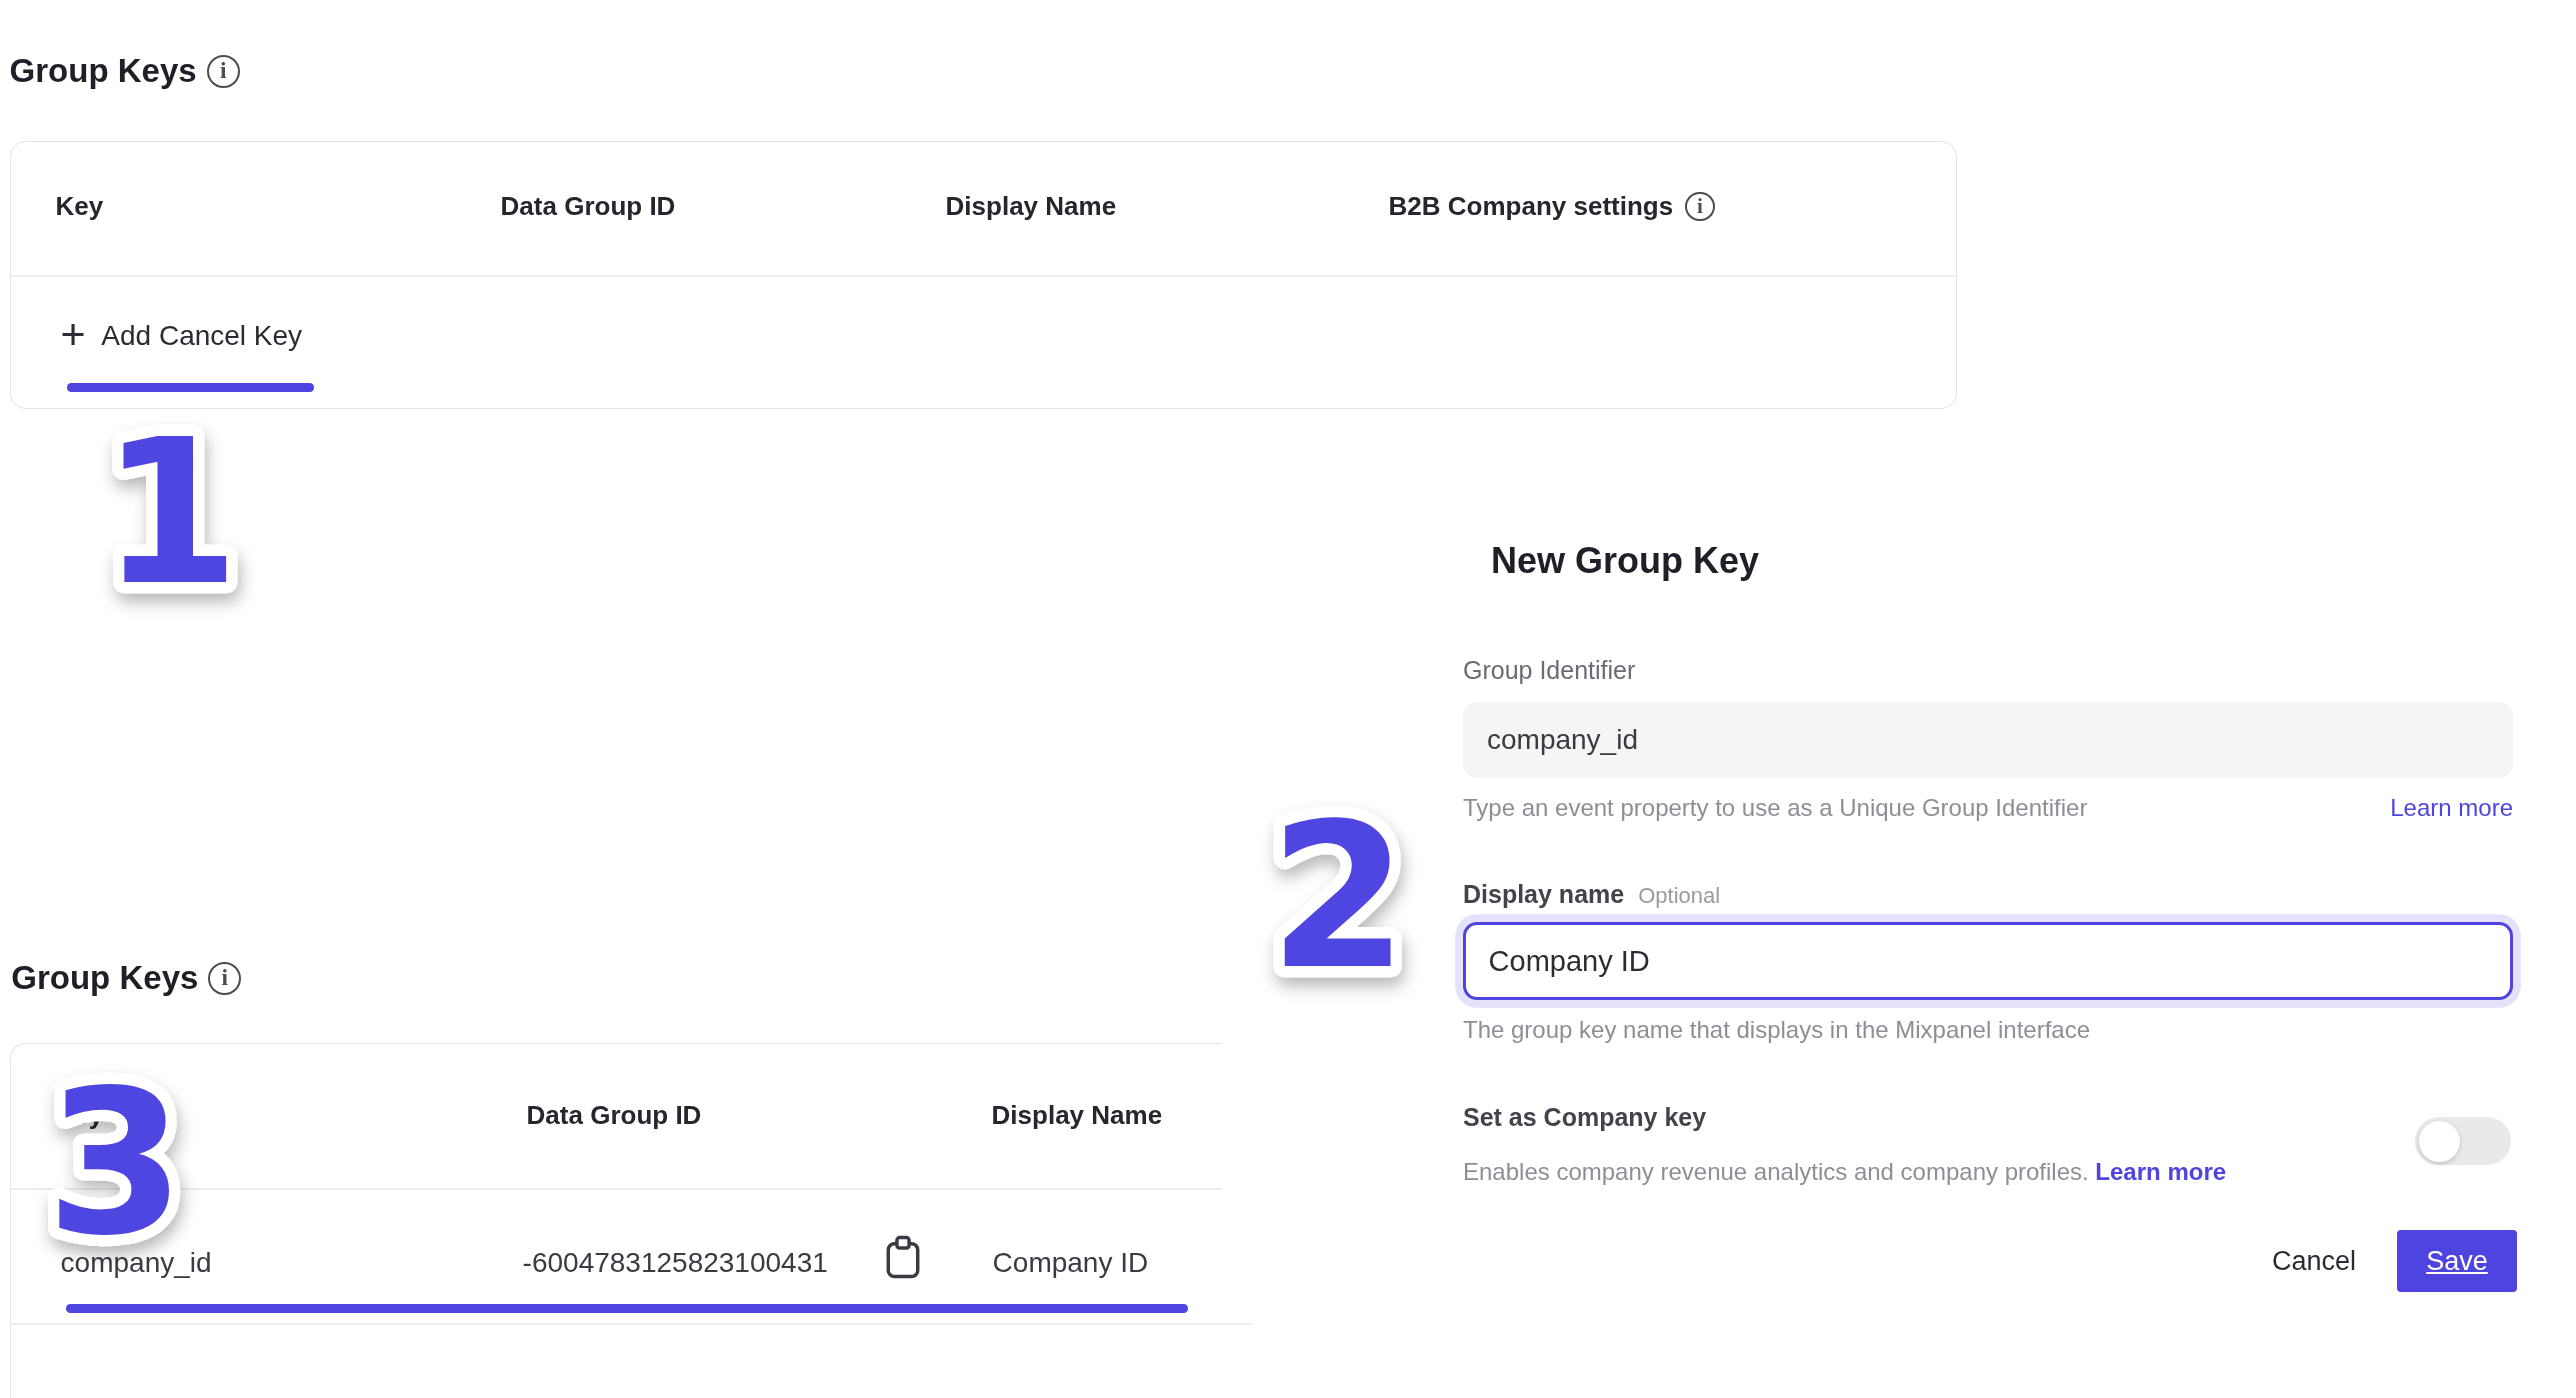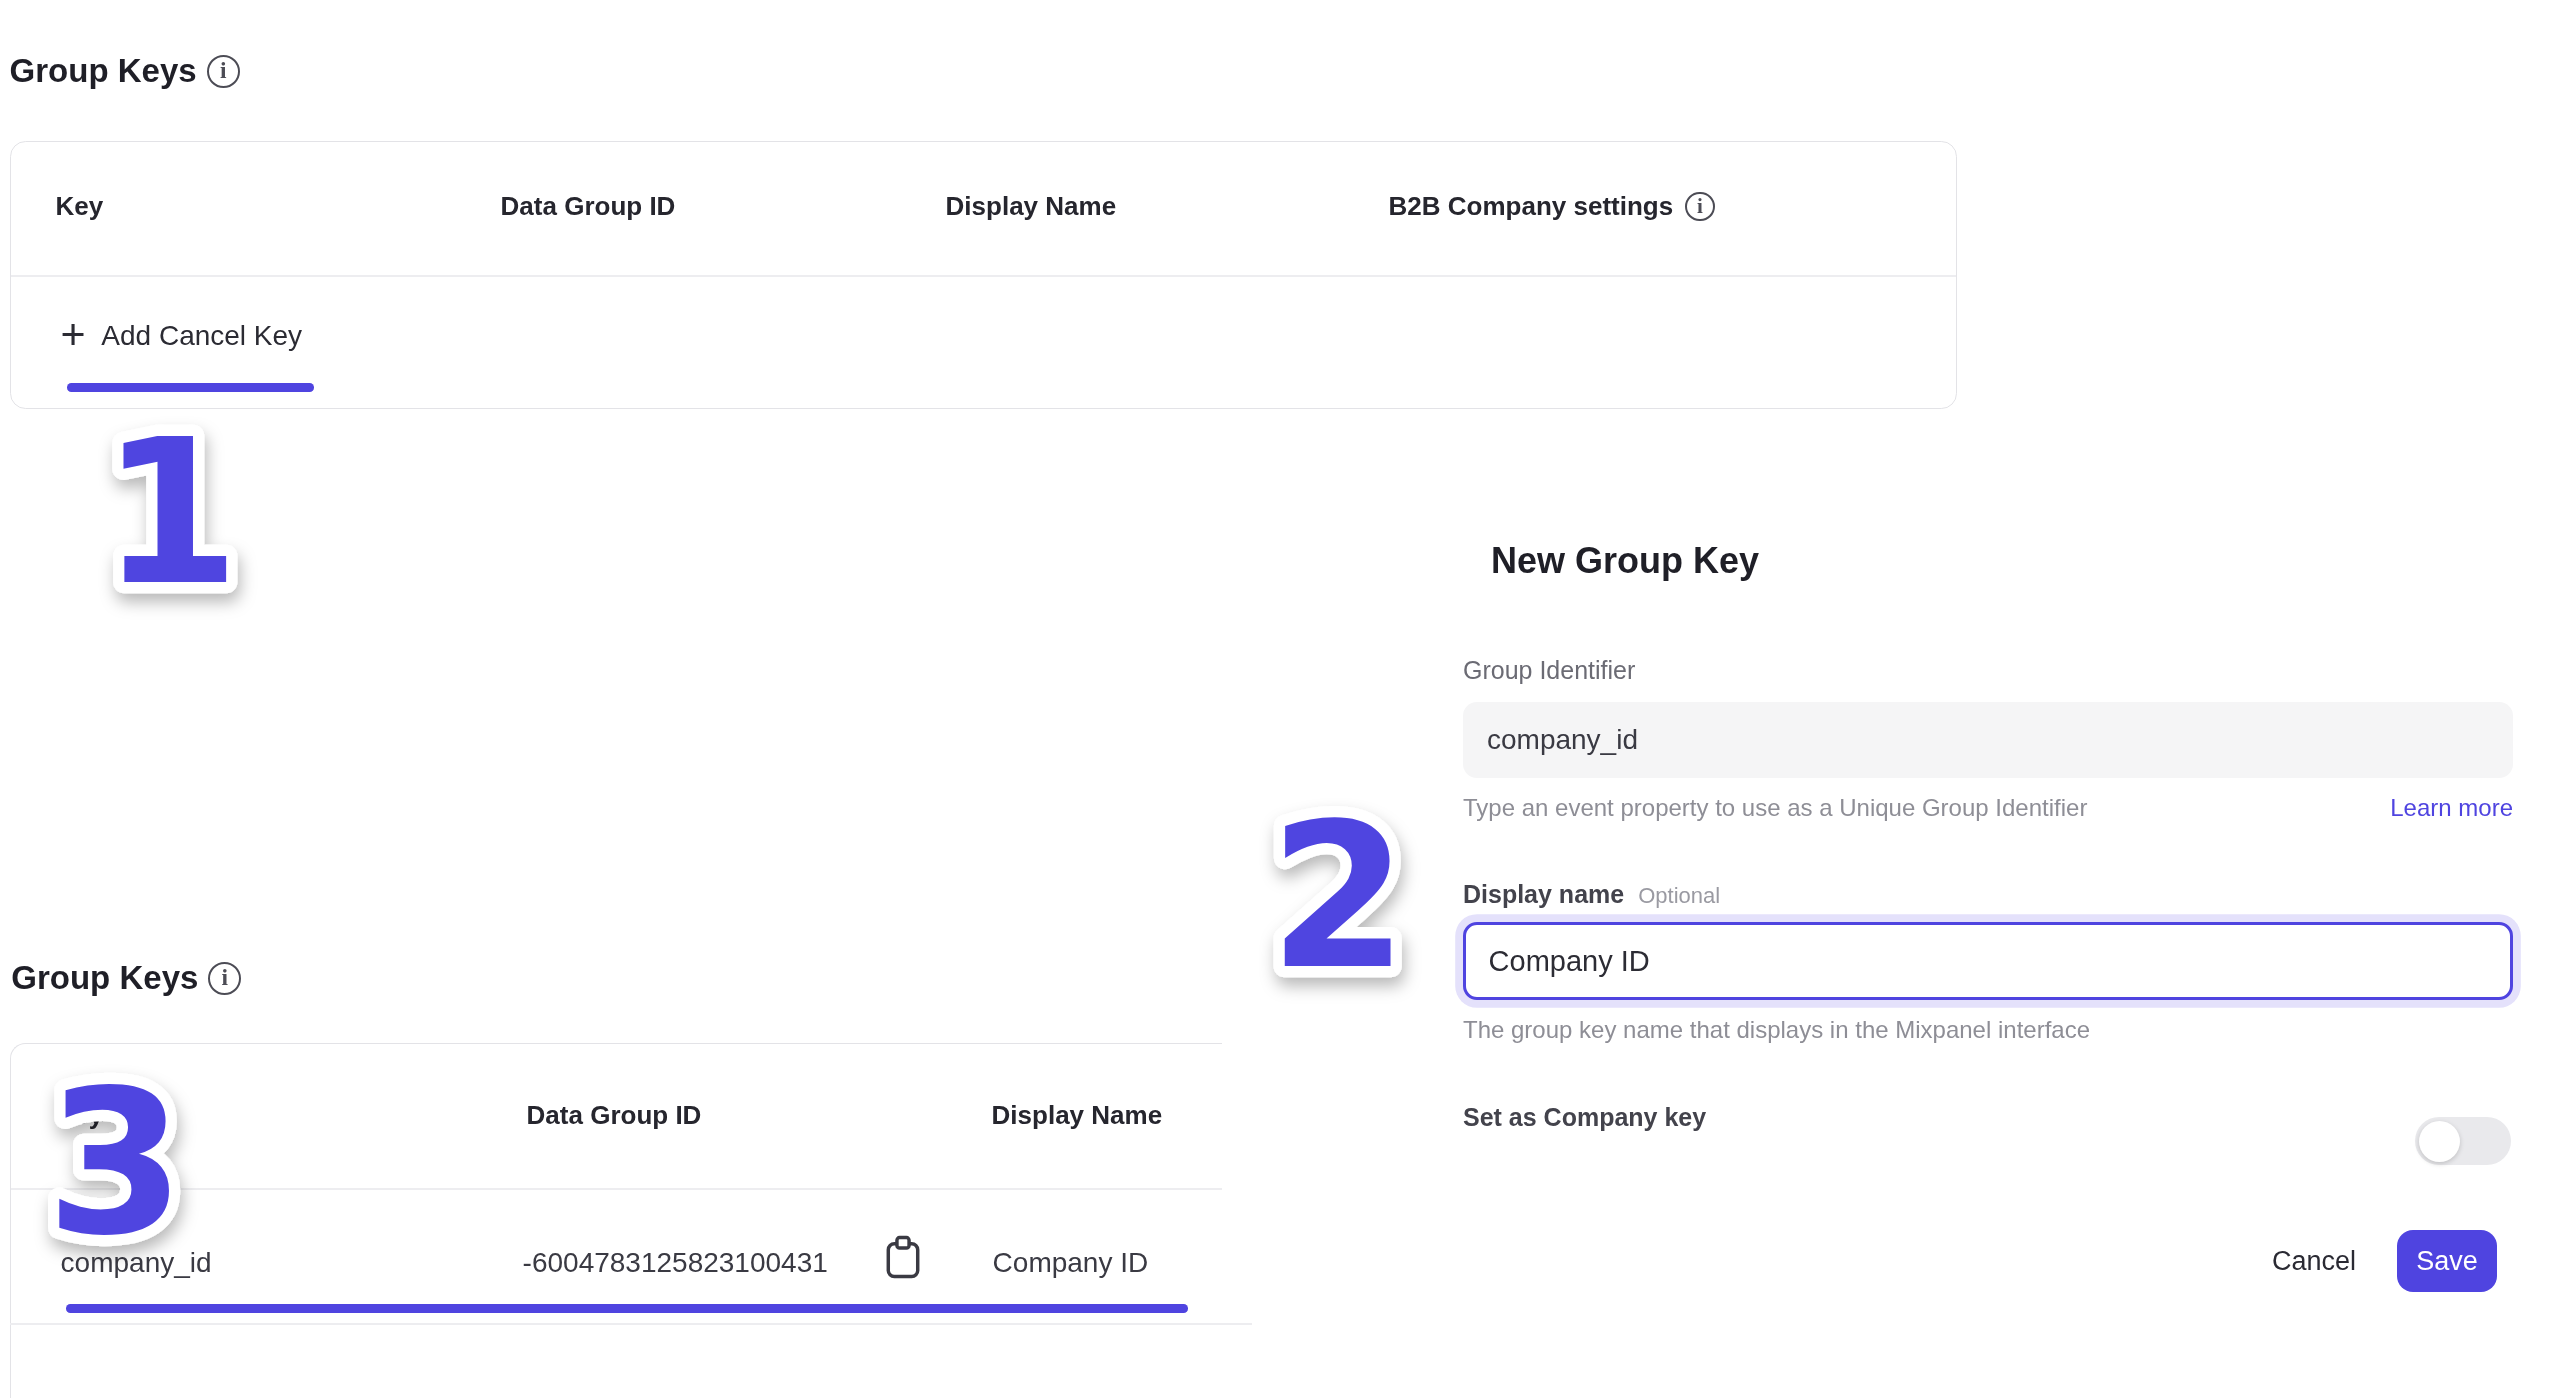--- a/index.html
+++ b/index.html
@@ -72,24 +72,24 @@
 
   #ck-label { position:absolute; top:563px; left:0; font-size:25px; font-weight:700; color:#43434c; }
 
   #toggle { position:absolute; top:577px; right:1.7px; width:96px; height:48px; border-radius:24px;
     background:#e9e9ec; cursor:pointer; }
   #toggle .knob { position:absolute; left:3.5px; top:3.5px; width:41px; height:41px; border-radius:50%;
     background:#ffffff; box-shadow:0 1.7px 5.2px rgba(0,0,0,0.18); }
 
   #cancel-button { position:absolute; top:705px; left:803px; font-size:27px; font-weight:500;
     color:#2a2a33; background:none; border:none; cursor:pointer; font-family:"Liberation Sans",sans-serif; }
-  #save-button { position:absolute; top:690px; left:934px; width:100px; height:62px;
-    background:#4f44e0; color:#ffffff; border:none; border-radius:16px;
+  #save-button { position:absolute; top:690px; left:934px; width:120px; height:62px;
+    background:#4f44e0; color:#ffffff; border:none; border-radius:4px;
     font-size:27px; font-weight:500; cursor:pointer; font-family:"Liberation Sans",sans-serif;
-    display:flex; align-items:center; justify-content:center; }
+    display:flex; align-items:center; justify-content:center;text-decoration:underline; }
 
   
   #card-bottom .th { top:56px; }
   #card-bottom .td { top:203px; }
 
   
   .copy-icon { position:absolute; left:872px; top:191px; cursor:pointer; }
 
   
   .step-num { position:absolute; z-index:50; pointer-events:none; }
@@ -156,20 +156,26 @@
   </div>
   <input class="text-input" id="dn-input" type="text" value="Company ID" style="">
   <div class="helper-row" id="dn-helper">
     <span>The group key name that displays in the Mixpanel interface</span>
   </div>
 
   <div id="ck-label">Set as Company key</div>
   <div id="toggle">
     <div class="knob"></div>
   </div>
+  <div class="helper-row" id="ck-helper">
+    <span>
+      <span>Enables company revenue analytics and company profiles.</span>
+      <span class="learn-inline">Learn more</span>
+    </span>
+  </div>
 
   <button id="cancel-button">Cancel</button>
   <button id="save-button">Save</button>
 </div>
 
 <svg class="step-num" id="num2" width="295" height="287" viewBox="0 0 340 330">
   <text x="170" y="245" filter="url(#num-shadow)">2</text>
 </svg>
 
 <div class="section-title" id="title-bottom">

